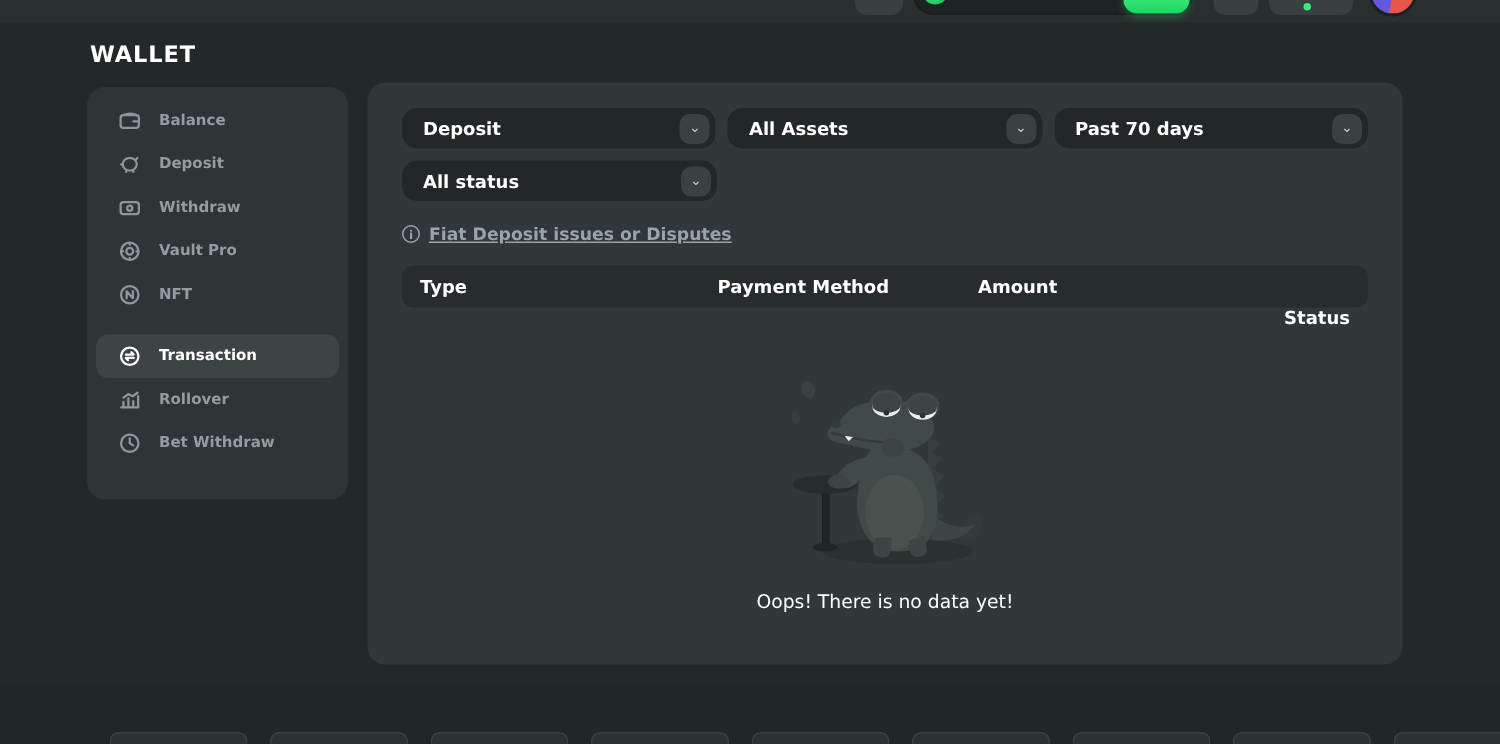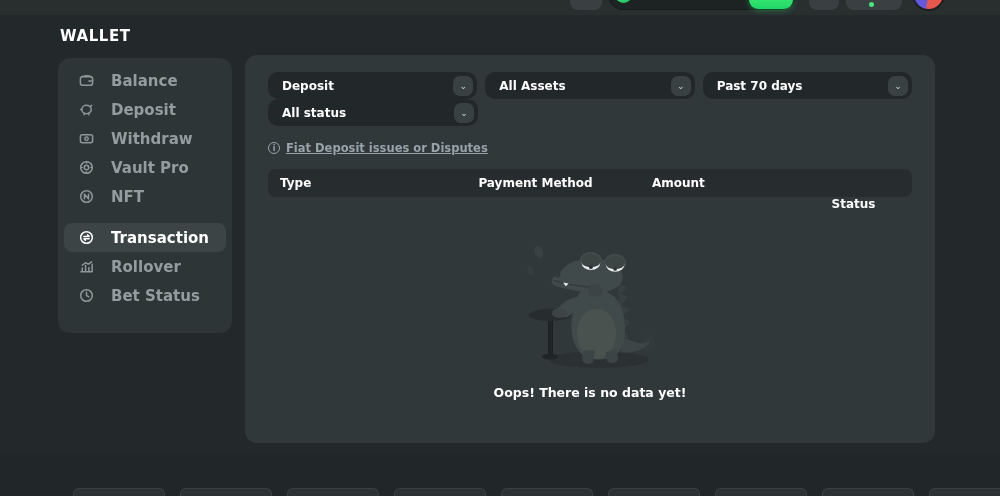--- a/index.html
+++ b/index.html
@@ -18,48 +18,48 @@
   .tb-chat { left:846px; width:56px; background:#353b3c; }
   .chat-dot { position:absolute; top:2px; left:869px; width:5px; height:5px; border-radius:50%; background:#3fe97a; }
   .avatar { position:absolute; top:-22px; left:912px; width:33px; height:33px; border-radius:50%;
             background:linear-gradient(100deg,#6457e0 48%, #e6564a 52%); border:2px solid #1b2021; }
 
   
   .page-title { position:absolute; left:60px; top:27px; font-size:15px; font-weight:bold; color:#ffffff; letter-spacing:.6px; }
 
   
   .sidebar { position:absolute; left:58px; top:58px; width:174px; height:275px; background:#2e3536; border-radius:12px; padding:8px 6px; }
-  .side-item { height:29px; display:flex; align-items:center; gap:17px; padding:0 0 0 15px; border-radius:8px;
-               color:#939d9f; font-size:15px; font-weight:bold; cursor:pointer; }
+  .side-item { height:29px; display:flex; align-items:center; gap:12px; padding:0 0 0 15px; border-radius:8px;
+               color:#939d9f; font-size:10px; font-weight:bold; cursor:pointer; }
   .side-item .ic { width:15px; height:15px; flex:0 0 15px; display:flex; align-items:center; justify-content:center; }
   .side-item .ic svg { display:block; }
   .side-item.active { background:#3c4445; color:#ffffff;margin-top:12px; }
   .side-item.active .ic svg * { stroke:#ffffff; }
   .ic svg * { stroke:#8d9799; fill:none; stroke-width:1.6; stroke-linecap:round; stroke-linejoin:round; }
 
   
   .main { position:absolute; left:245px; top:55px; width:690px; height:388px; background:#313839; border-radius:12px; padding:17px 23px 0; }
   .filter-row { display:flex; gap:8px; }
-  .filter-row + .filter-row { }
+  .filter-row + .filter-row { margin-top:8px; }
   .select { width:210px; height:27px; background:#22282a; border-radius:10px; display:flex; align-items:center; justify-content:space-between; padding:0 4px 0 14px; cursor:pointer; }
   .select .val { color:#ffffff; font-size:12px; font-weight:bold; }
   .select .chev { width:20px; height:20px; border-radius:7px; background:#3a4142; color:#cdd4d5; font-size:9px; display:flex; align-items:center; justify-content:center; }
 
   .help-row { margin-top:15px; display:flex; align-items:center; gap:6px; color:#98a3aa; }
   .help-row .info { width:12px; height:12px; border-radius:50%; border:1.3px solid #98a3aa; font-size:8px; font-weight:bold; display:flex; align-items:center; justify-content:center; font-style:normal; }
   .help-row a { color:#98a3aa; font-size:11.5px; font-weight:bold; }
 
   .thead { margin-top:14px; height:28px; background:#272d2f; border-radius:8px; display:flex; align-items:center; padding:0 12px; color:#ffffff; font-size:12px; font-weight:bold; }
   .thead .th { flex:0 0 32%; }
   .thead .th:nth-child(2){ flex-basis:28%; }
   .thead .th:nth-child(3){ flex-basis:25%; }
-  .thead .th:nth-child(4){ flex-basis:15%; text-align:center;margin-top:41px; }
+  .thead .th:nth-child(4){ flex-basis:15%; text-align:right;margin-top:41px; }
 
   .empty { margin-top:34px; display:flex; flex-direction:column; align-items:center; }
-  .empty .msg { margin-top:12px; color:#ffffff; font-size:12.5px; font-weight:bold; }
+  .empty .msg { margin-top:12px; color:#ffffff; font-size:12.5px; font-weight:normal; }
 
   
   .footer { position:absolute; left:0; top:455px; width:1000px; height:41px; background:#212628; }
   .tiles { position:absolute; left:73px; top:33px; display:flex; gap:15px; }
   .tile { width:92px; height:14px; background:#2c3233; border:1px solid #3b4243; border-bottom:none; border-radius:6px 6px 0 0; }
 </style>
 </head>
 <body>
 
 <div class="stage">
@@ -144,21 +144,21 @@
       </span>
       <span>Rollover</span>
     </div>
     <div class="side-item">
       <span class="ic">
         <svg width="15" height="15" viewBox="0 0 16 16">
             <circle cx="8" cy="8" r="6.2"></circle>
             <path d="M8 4.5V8l2.5 1.5"></path>
           </svg>
       </span>
-      <span>Bet Status</span>
+      <span>Bet Withdraw</span>
     </div>
   </nav>
 
   <section class="main">
 
     <div class="filter-row">
       <div class="select">
         <span class="val">Deposit</span>
         <span class="chev">⌄</span>
       </div>

